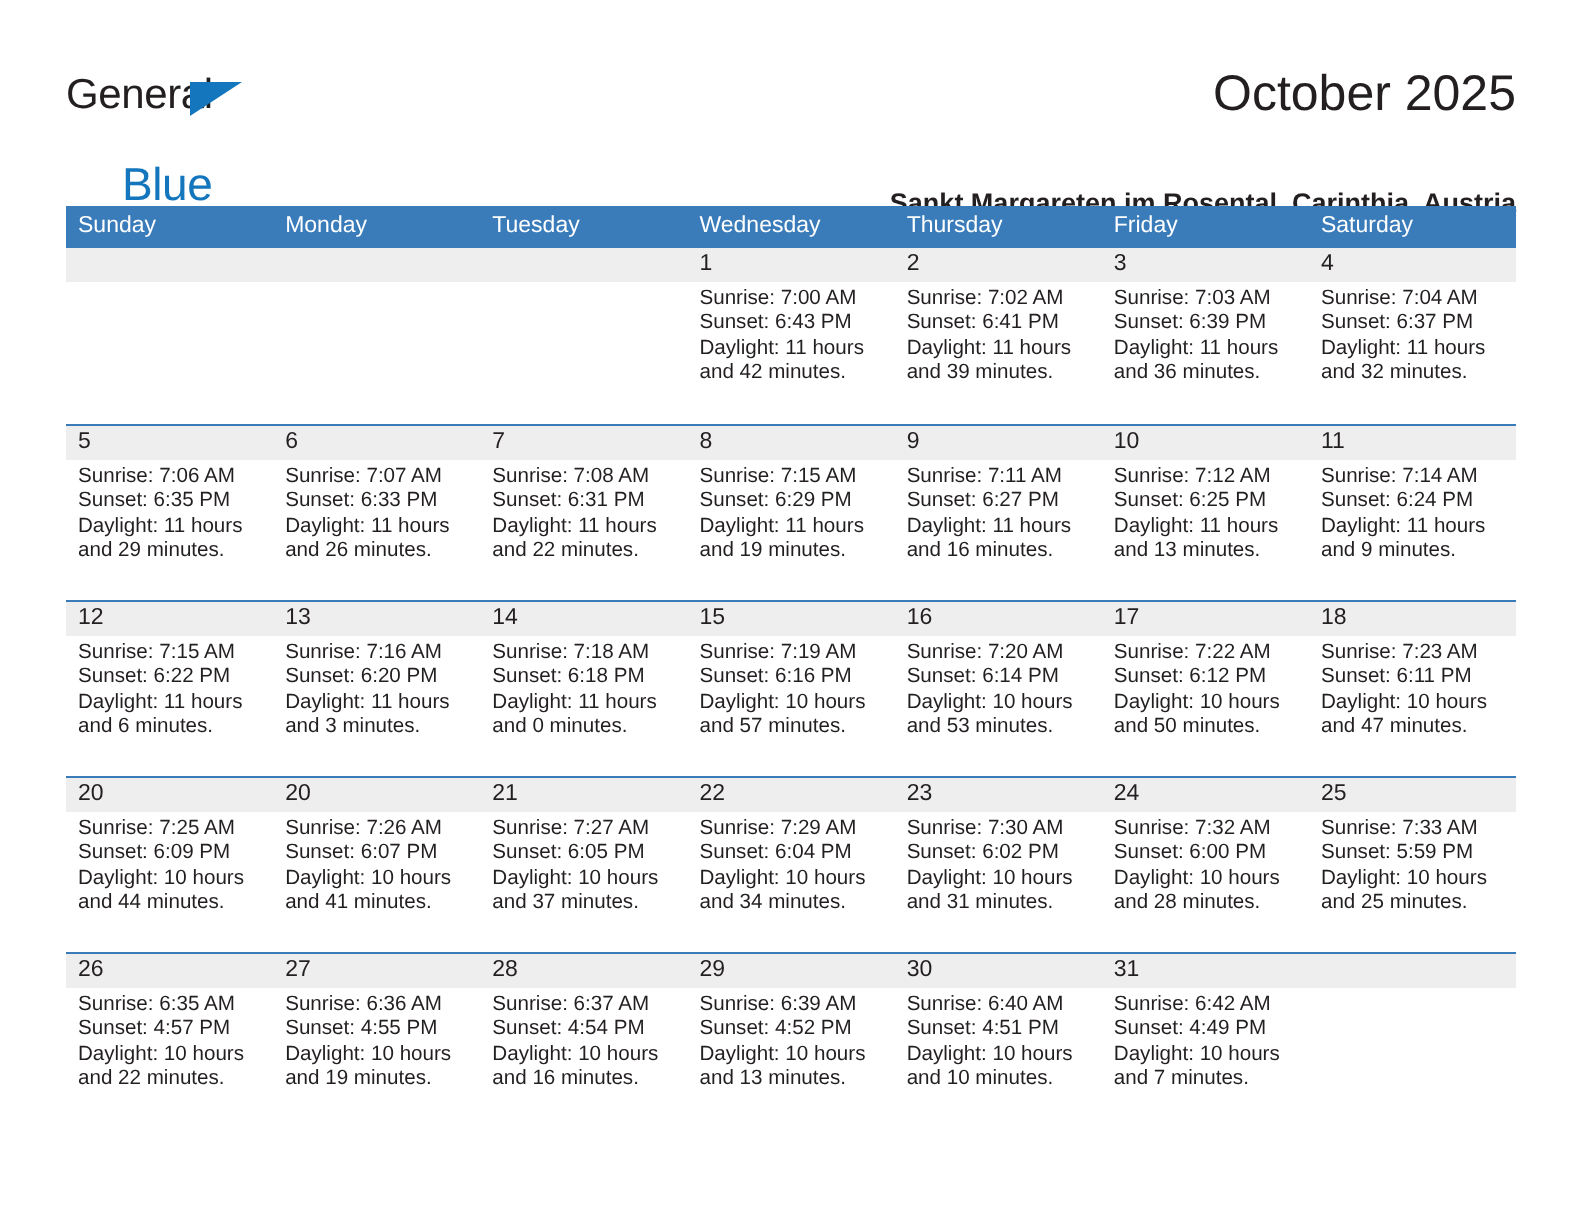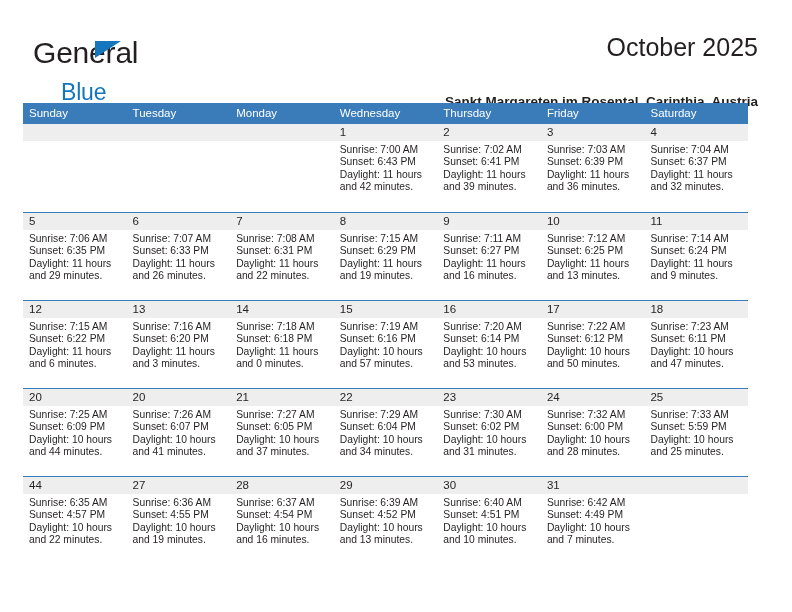--- a/index.html
+++ b/index.html
@@ -33,21 +33,21 @@
     position: absolute;
     left: 33px;
     top: 36px;
     width: 130px;
     height: 46px;
   }
   .logo-general {
     position: absolute;
     left: 0;
     top: 0;
-    font-size: 30px;
+    font-size: 21px;
     letter-spacing: -0.2px;
     color: #231f20;
     font-family: "Liberation Sans", sans-serif;
   }
   .logo-tri {
     position: absolute;
     left: 62px;
     top: 5px;
     width: 0;
     height: 0;
@@ -80,21 +80,21 @@
     font-size: 13.5px;
     font-weight: bold;
     color: #231f20;
     text-align: right;
     white-space: nowrap;
   }
 
   
   .calendar {
     position: absolute;
-    left: 23px;
+    left: 33px;
     top: 103px;
     width: 725px;
   }
   .weekday-row {
     display: flex;
     background: #3a7cba;
     height: 21px;
   }
   .weekday {
     flex: 1 1 0;
@@ -158,22 +158,22 @@
       <span class="logo-blue">Blue</span>
     </div>
 
     <div class="title">October 2025</div>
     <div class="subtitle">Sankt Margareten im Rosental, Carinthia, Austria</div>
   </div>
 
   <div class="calendar">
     <div class="weekday-row" id="weekday-row">
         <div class="weekday">Sunday</div>
+        <div class="weekday">Monday</div>
         <div class="weekday">Tuesday</div>
-        <div class="weekday">Monday</div>
         <div class="weekday">Wednesday</div>
         <div class="weekday">Thursday</div>
         <div class="weekday">Friday</div>
         <div class="weekday">Saturday</div>
       </div>
     <div id="weeks-container">
         <div class="week first">
           <div class="day empty">
             <div class="daynum-band">
               <div class="daynum"></div>
@@ -467,21 +467,21 @@
               <div>Sunrise: 7:33 AM</div>
               <div>Sunset: 5:59 PM</div>
               <div>Daylight: 10 hours</div>
               <div>and 25 minutes.</div>
             </div>
           </div>
         </div>
         <div class="week">
           <div class="day">
             <div class="daynum-band">
-              <div class="daynum">44</div>
+              <div class="daynum">26</div>
             </div>
             <div class="info">
               <div>Sunrise: 6:35 AM</div>
               <div>Sunset: 4:57 PM</div>
               <div>Daylight: 10 hours</div>
               <div>and 22 minutes.</div>
             </div>
           </div>
           <div class="day">
             <div class="daynum-band">

